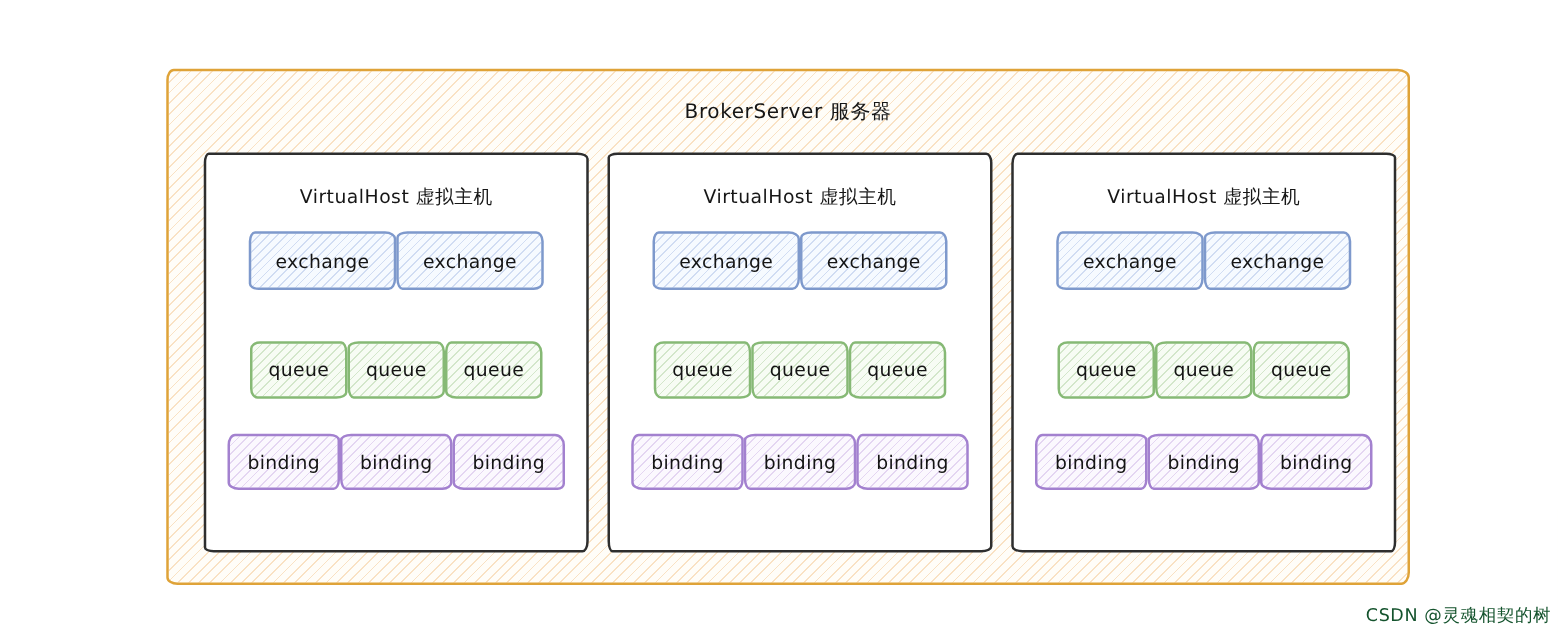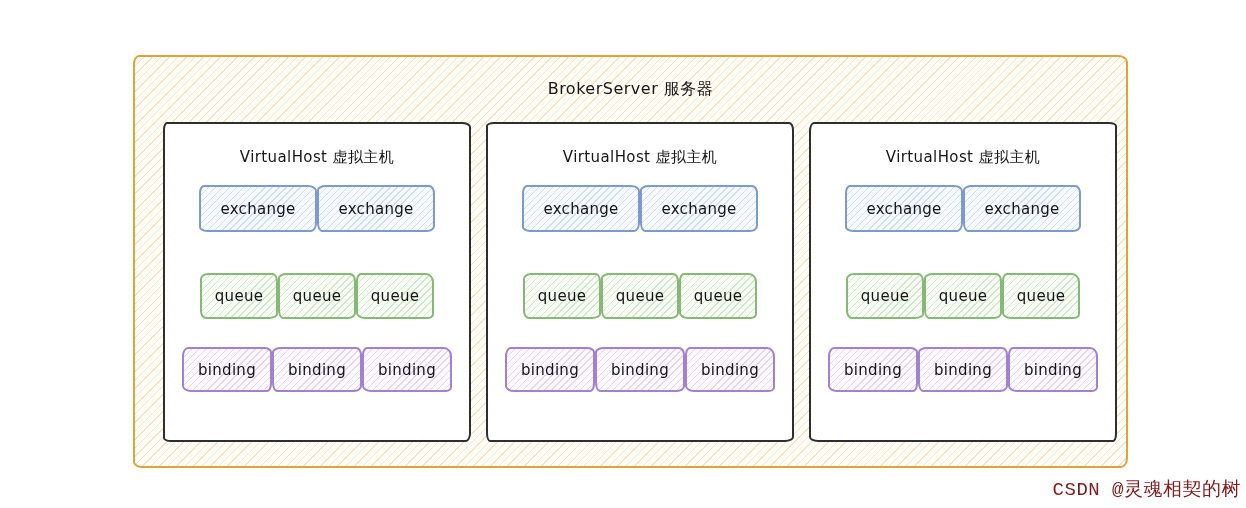--- a/index.html
+++ b/index.html
@@ -83,21 +83,21 @@
         rgba(162,116,206,0.26) 0px, rgba(162,116,206,0.26) 1px,
         transparent 1px, transparent 5px),
       #fbf8fe;
   }
   .node:nth-child(2){border-radius:9px 6px 8px 5px / 5px 8px 6px 9px;}
   .node:nth-child(3){border-radius:5px 8px 6px 9px / 8px 9px 5px 6px;}
 
   
   .watermark{
     position:absolute;right:5px;bottom:6px;
-    font-size:19px;color:#7f1d1d;letter-spacing:0.5px;font-family:Liberation Mono, monospace;
+    font-size:14px;color:#14532d;letter-spacing:0.5px;
   }
 </style>
 </head>
 <body>
 
 <div class="canvas">
 
   <div class="broker">
     <div class="broker-title">BrokerServer 服务器</div>
 

